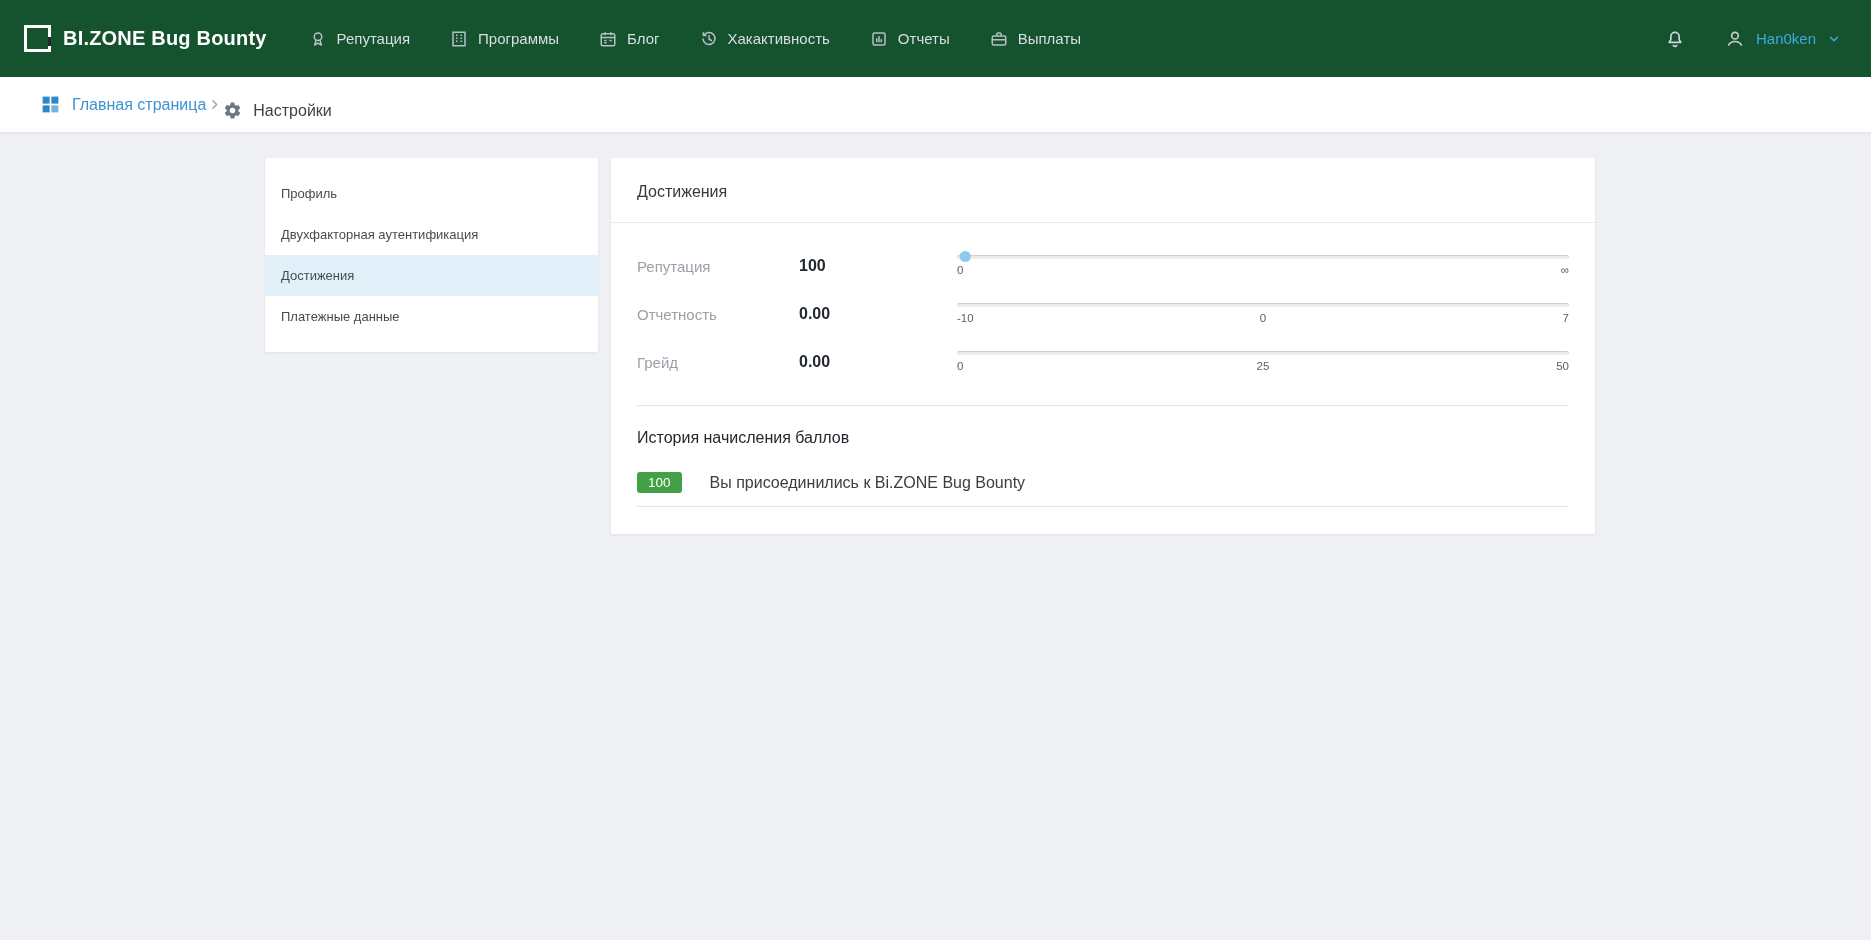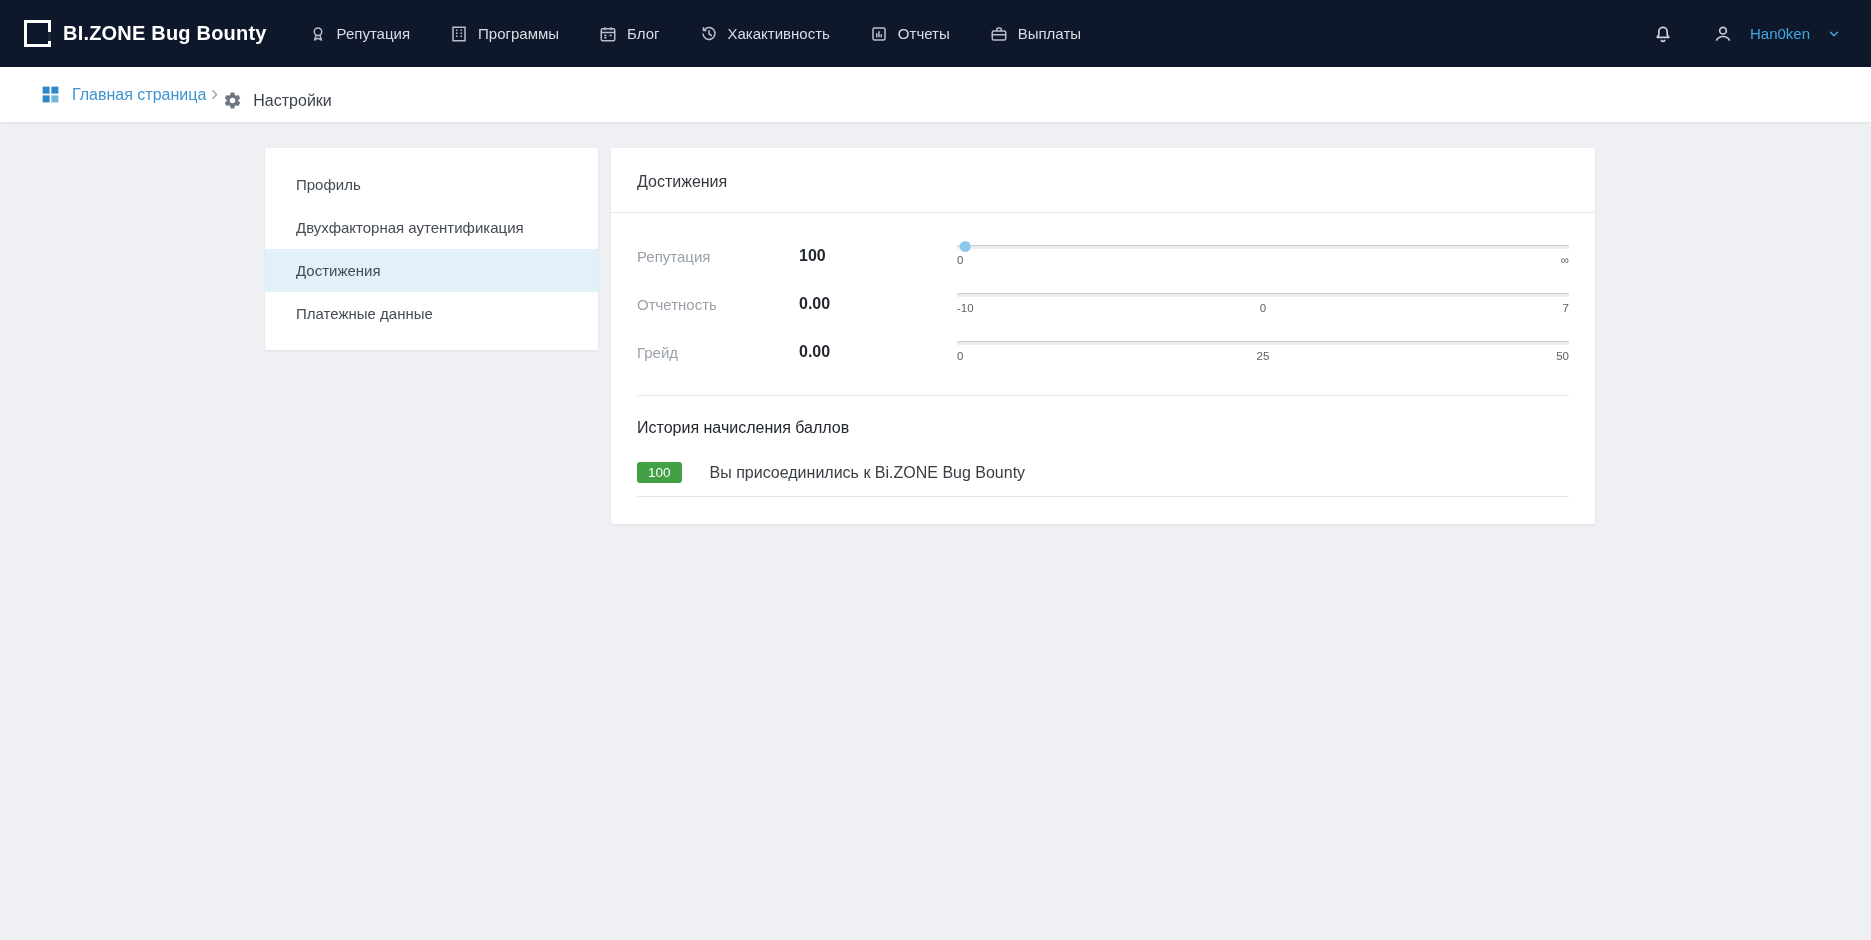--- a/index.html
+++ b/index.html
@@ -5,48 +5,48 @@
   * { margin:0; padding:0; box-sizing:border-box; }
   html,body { width:1871px; height:940px; }
   body {
     background:#eef0f3;
     font-family:"Liberation Sans","DejaVu Sans",sans-serif;
     color:#333; overflow:hidden;
   }
   svg { display:block; }
 
   
-  .navbar { height:67px; background:#0f172a; display:flex; align-items:center; padding:0 30px 0 24px; }
+  .navbar { height:77px; background:#14532d; display:flex; align-items:center; padding:0 30px 0 24px; }
   .brand { display:flex; align-items:center; gap:12px; color:#fff; font-size:20px; font-weight:700; letter-spacing:.2px; cursor:pointer; }
   .brand-logo { width:27px; height:27px; border:3px solid #fff; position:relative; }
   .brand-logo::after { content:""; position:absolute; right:-3px; bottom:3px; width:3px; height:9px; background:#1e2935; }
   .nav-items { display:flex; align-items:center; gap:40px; margin-left:42px; }
   .nav-item { display:flex; align-items:center; gap:10px; color:#d9dee4; font-size:15px; cursor:pointer; white-space:nowrap; }
   .nav-item .ni { color:#b7c0c9; }
   .nav-right { margin-left:auto; display:flex; align-items:center; gap:40px; }
   .bell-btn { color:#ccd4db; cursor:pointer; }
-  .user-menu { display:flex; align-items:center; gap:17px; cursor:pointer; }
+  .user-menu { display:flex; align-items:center; gap:11px; cursor:pointer; }
   .user-menu .person { color:#c6cdd5; }
   .user-name { color:#3fa9e0; font-size:15px; }
   .user-caret { color:#3fa9e0; }
 
   
   .breadcrumb-bar { height:56px; background:#fff; border-bottom:1px solid #e4e7ea; display:flex; align-items:center; padding-left:40px; gap:2px; box-shadow:0 1px 2px rgba(0,0,0,.04); }
   .crumb-home { display:flex; align-items:center; gap:11px; color:#3e93d2; font-size:16px; cursor:pointer; }
   .crumb-sep { color:#9aa1a8; }
   .crumb-current { display:flex; align-items:center; gap:11px; color:#3c434a; font-size:16px; cursor:pointer;margin-top:12px; }
   .gear-ic { color:#6f7780; }
 
   
   .main { display:flex; gap:13px; margin:25px 0 0 265px; align-items:flex-start; }
   .card { background:#fff; border-radius:2px; box-shadow:0 1px 3px rgba(16,30,54,.07); }
 
   
   .menu-card { width:333px; padding:15px 0; }
-  .menu-item { padding:13px 31px; font-size:15px; color:#454c53; cursor:pointer; }
+  .menu-item { padding:13px 16px; font-size:13px; color:#454c53; cursor:pointer; }
   .menu-item.active { background:#e2f0f9; }
 
   
   .content-card { width:984px; }
   .content-header { padding:25px 26px 21px; font-size:16px; color:#33393f; border-bottom:1px solid #e6e9ec; }
 
   .metrics { margin:0 26px; padding:30px 0 8px; border-bottom:1px solid #e3e6e9; }
   .metric-row { display:flex; align-items:center; margin-bottom:22px; }
   .metric-label { width:162px; font-size:15px; color:#9aa1a9; }
   .metric-value { width:158px; font-size:16px; font-weight:700; color:#23282e; }

